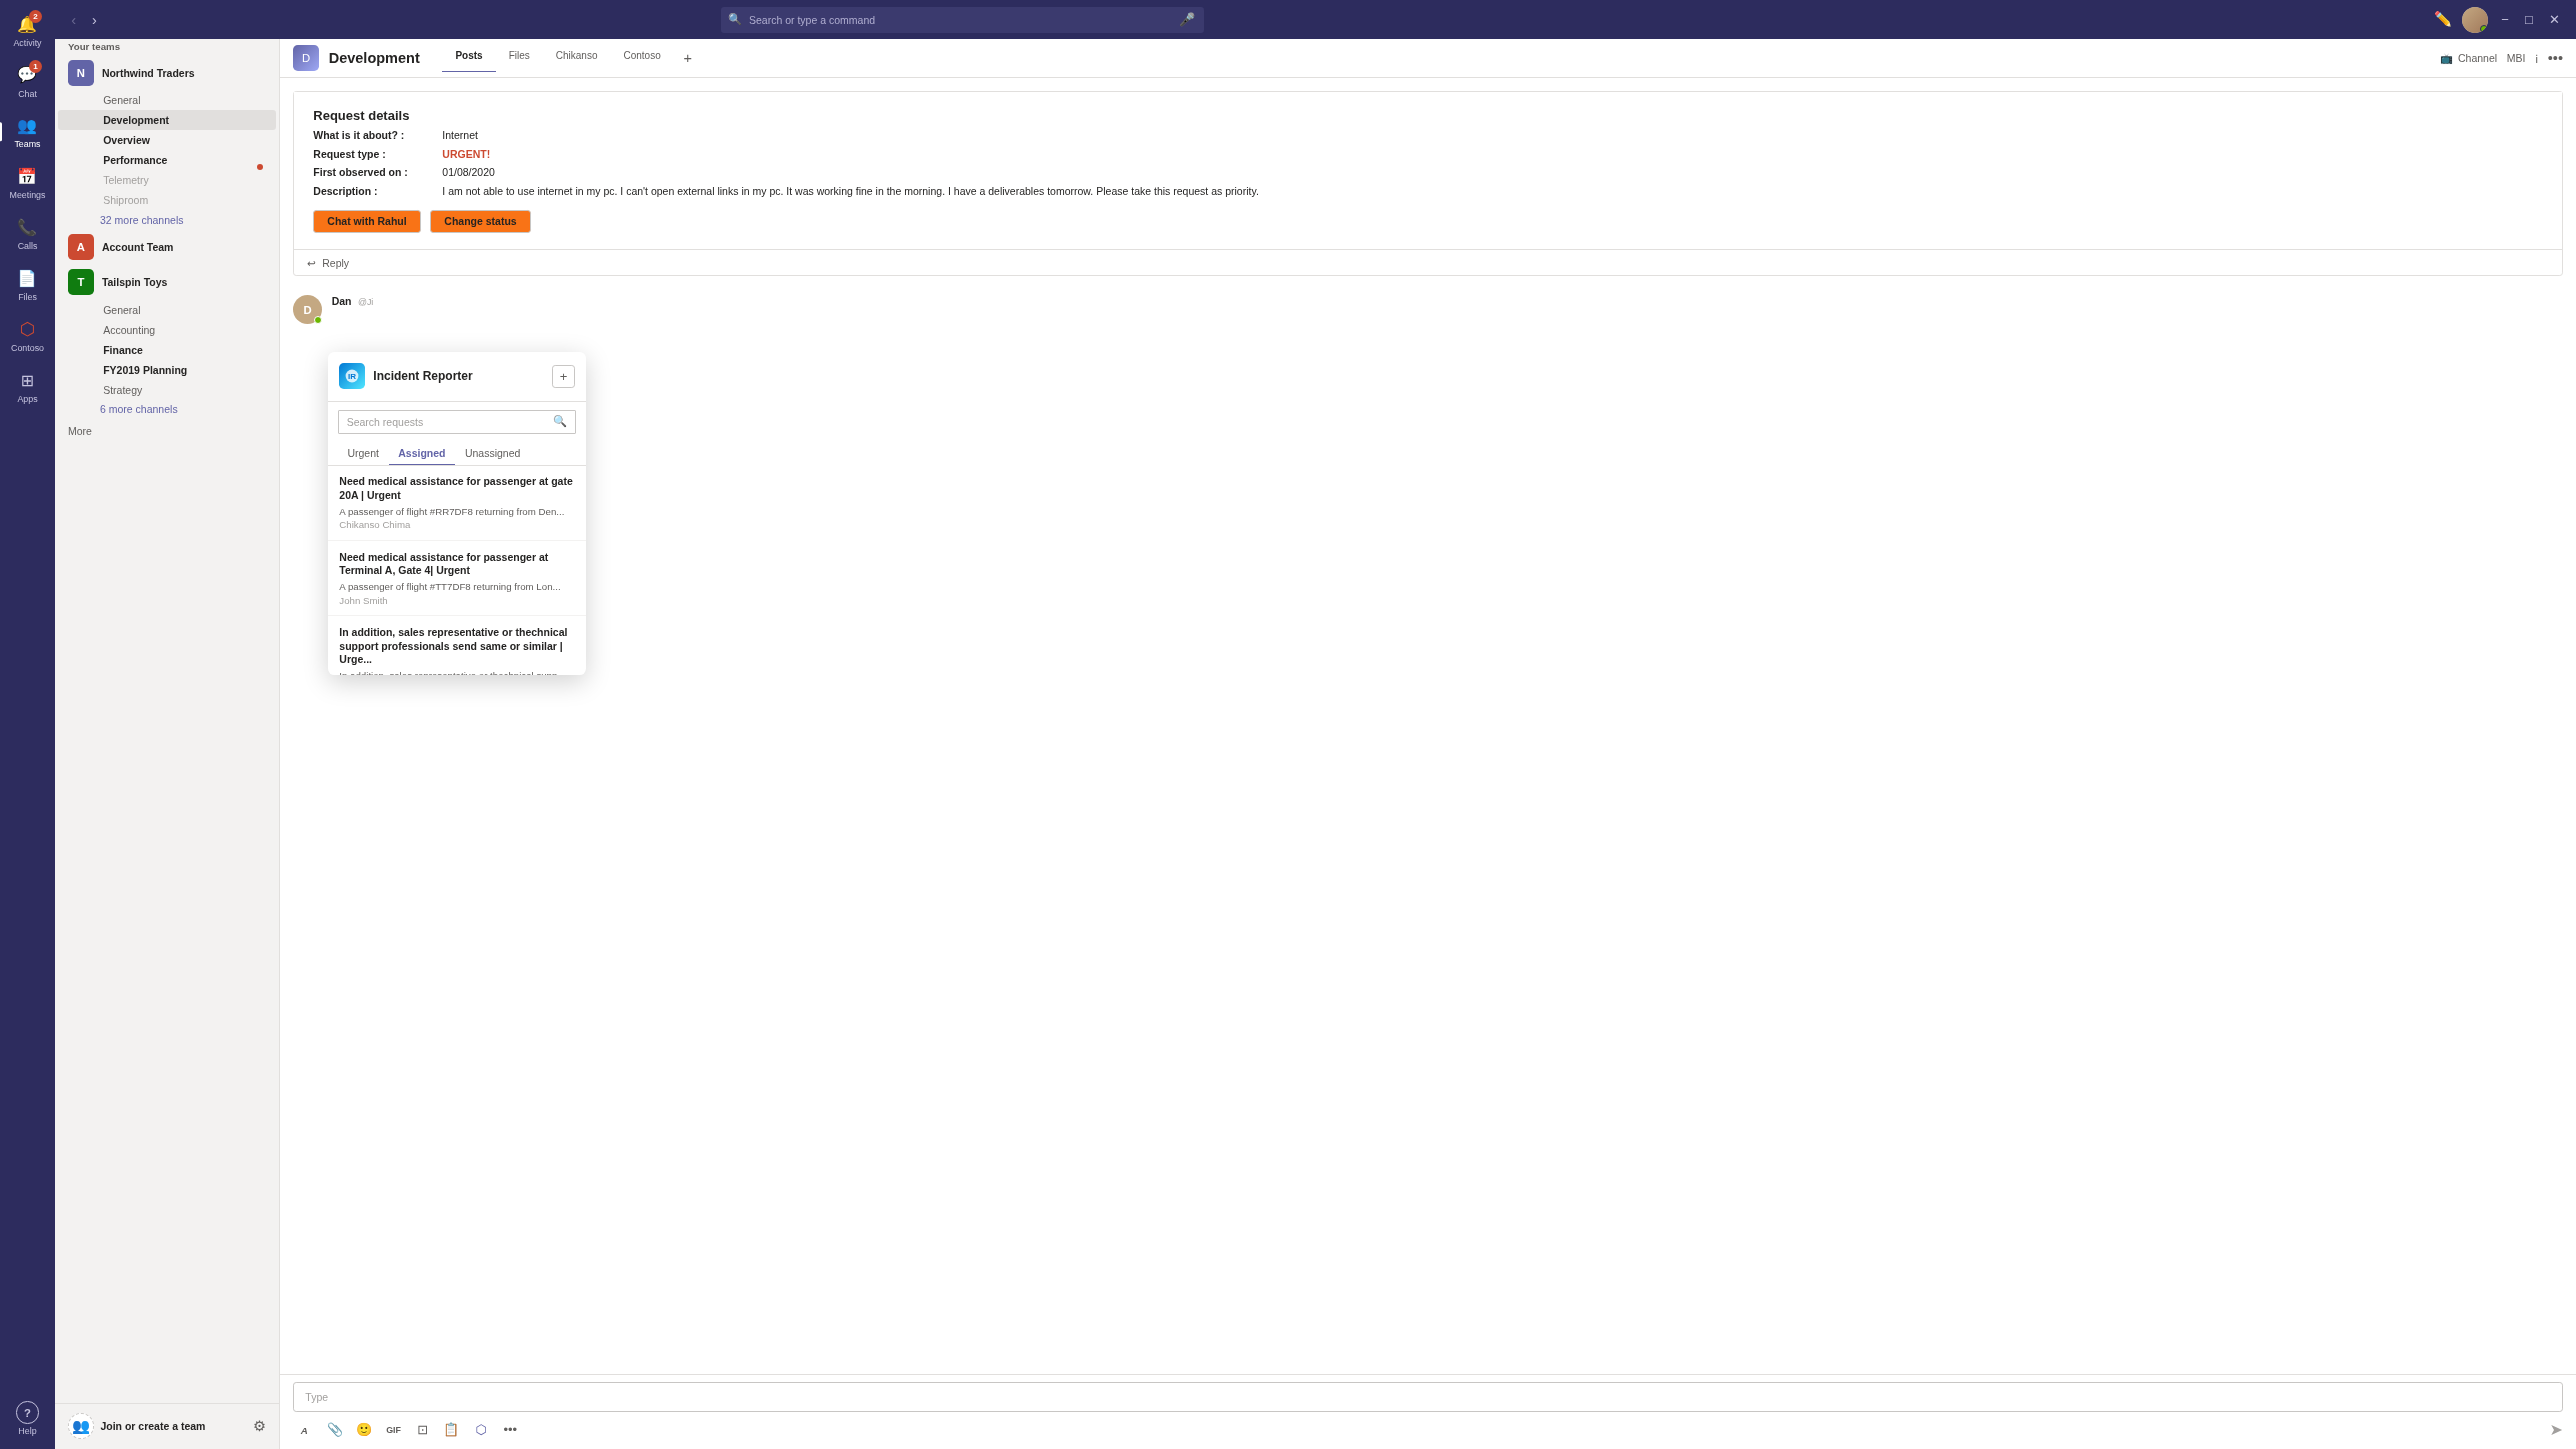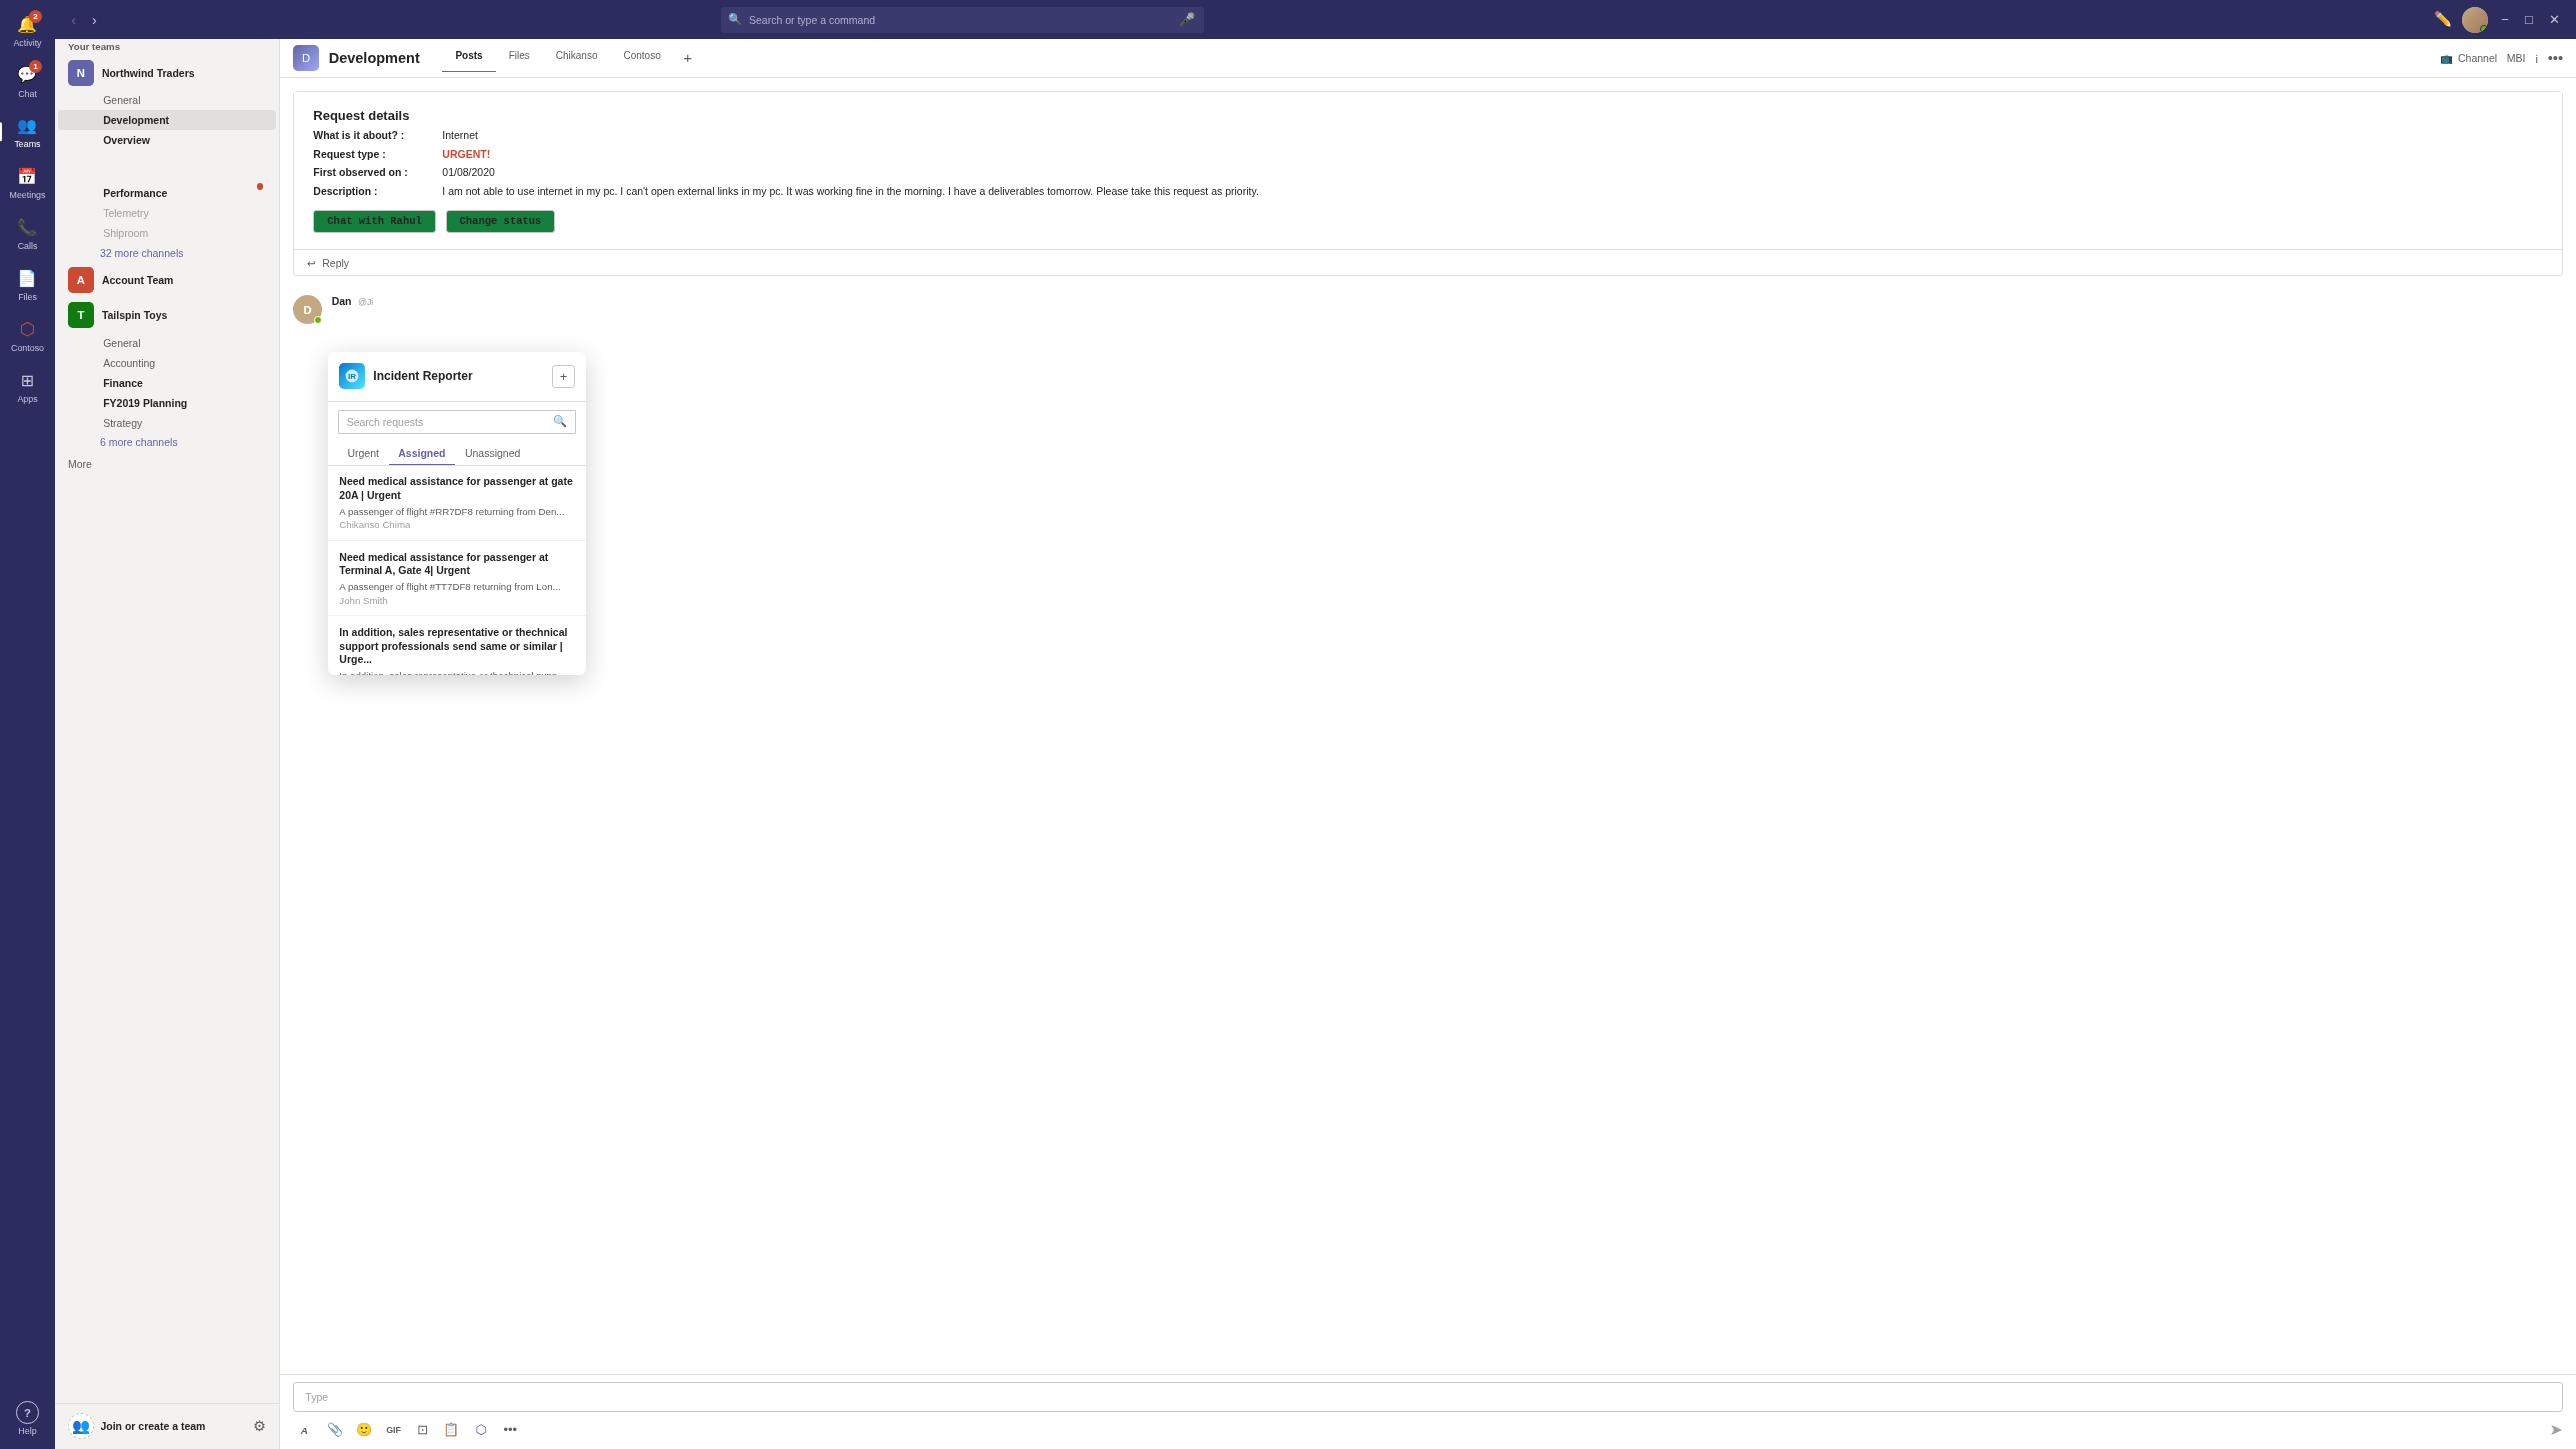--- a/index.html
+++ b/index.html
@@ -156,22 +156,21 @@
     }
     .notification-dot {
       width: 6.4px;
       height: 6.4px;
       background: #cc4a31;
       border-radius: 50%;
       margin-left: auto;
     }
     .channel-row {
       display: flex;
-      align-items: flex-start;
-      margin-top: 33px;
+      align-items: flex-end;
     }
     .sidebar-footer {
       margin-top: auto;
       padding: 9.7px 13px;
       display: flex;
       align-items: center;
       justify-content: space-between;
       border-top: 0.8px solid #e1dfdd;
     }
     .join-team {
@@ -405,23 +404,22 @@
     }
     .card-btn {
       padding: 4.8px 13px;
       border-radius: 3.2px;
       font-size: 10.5px;
       cursor: pointer;
       font-weight: 600;
     }
     .card-btn-outline {
       border: 0.8px solid #c8c6c4;
-      background: #15803d;
-      color: #252423;
-      font-family: Liberation Mono, monospace;
+      background: #f97316;
+      color: #252423;
     }
 
     .reply-row {
       display: flex;
       align-items: center;
       gap: 6.4px;
       padding: 6.4px 13px;
       border-top: 0.8px solid #e1dfdd;
       color: #605e5c;
       font-size: 10.5px;

